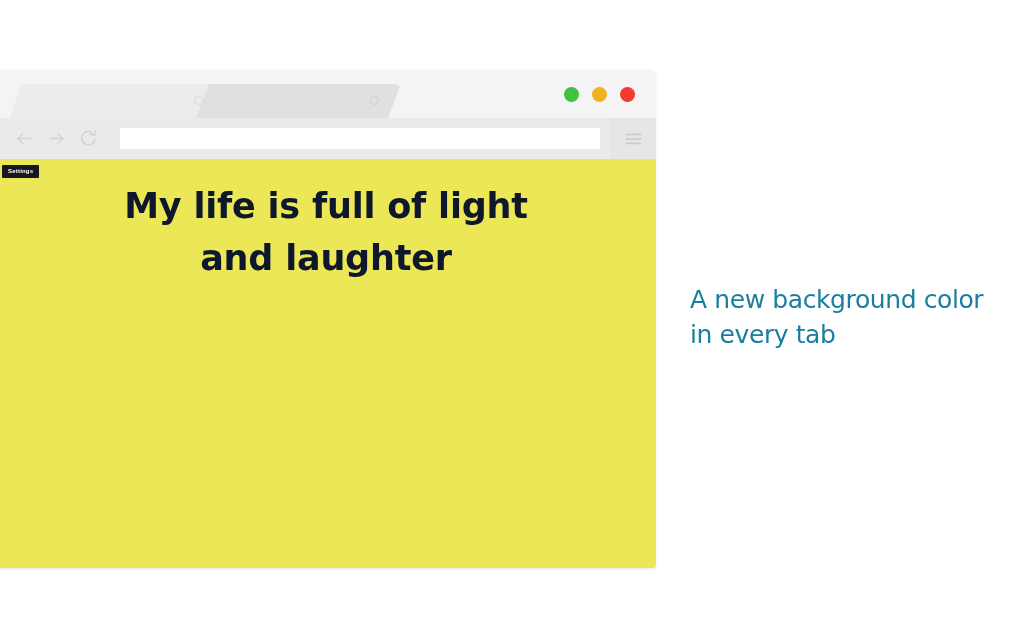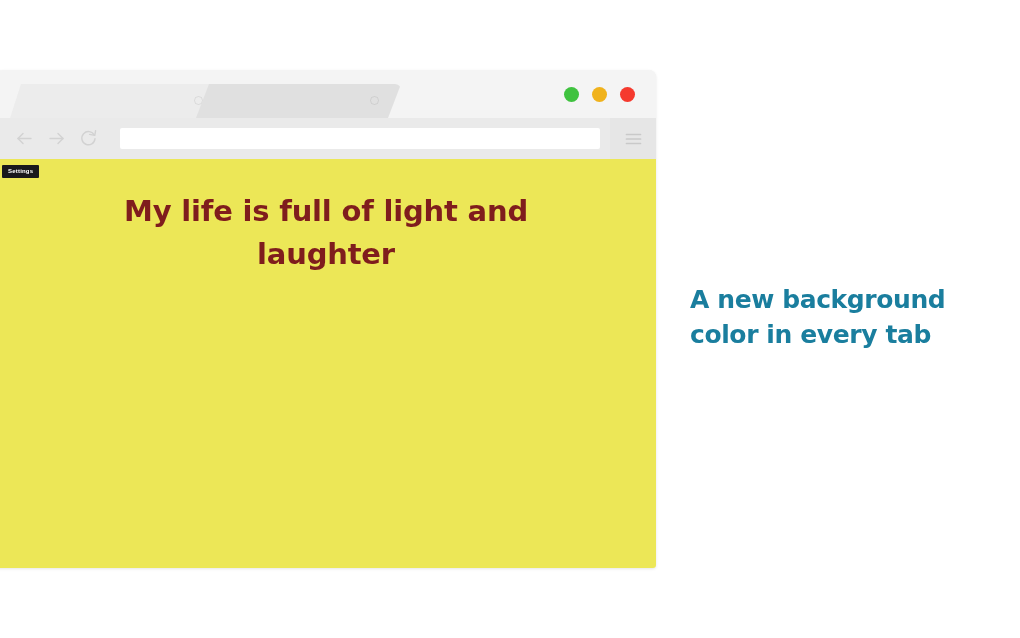--- a/index.html
+++ b/index.html
@@ -143,41 +143,41 @@
     padding: 3px 6px 4px 6px;
     border-radius: 1px;
     line-height: 1;
   }
 
   #page-headline {
     position: absolute;
     left: 0;
     right: 0;
     top: 22px;
-    margin: 9px auto;
+    margin: 0 auto;
     width: 420px;
     text-align: center;
-    color: #7f1d1d;
+    color: #0f172a;
     font-family: "DejaVu Sans", sans-serif;
-    font-size: 29px;
+    font-size: 35px;
     font-weight: bold;
     line-height: 1.48;
     letter-spacing: -0.2px;
   }
 
   
   #caption {
     position: absolute;
     left: 690px;
     top: 283px;
     width: 300px;
     color: #1a7e9e;
     font-family: "DejaVu Sans", sans-serif;
     font-size: 25px;
-    font-weight: bold;
+    font-weight: normal;
     line-height: 1.38;
     letter-spacing: -0.4px;
   }
 </style>
 </head>
 <body>
 
 <div id="browser-window">
 
   <div id="tab-strip">

